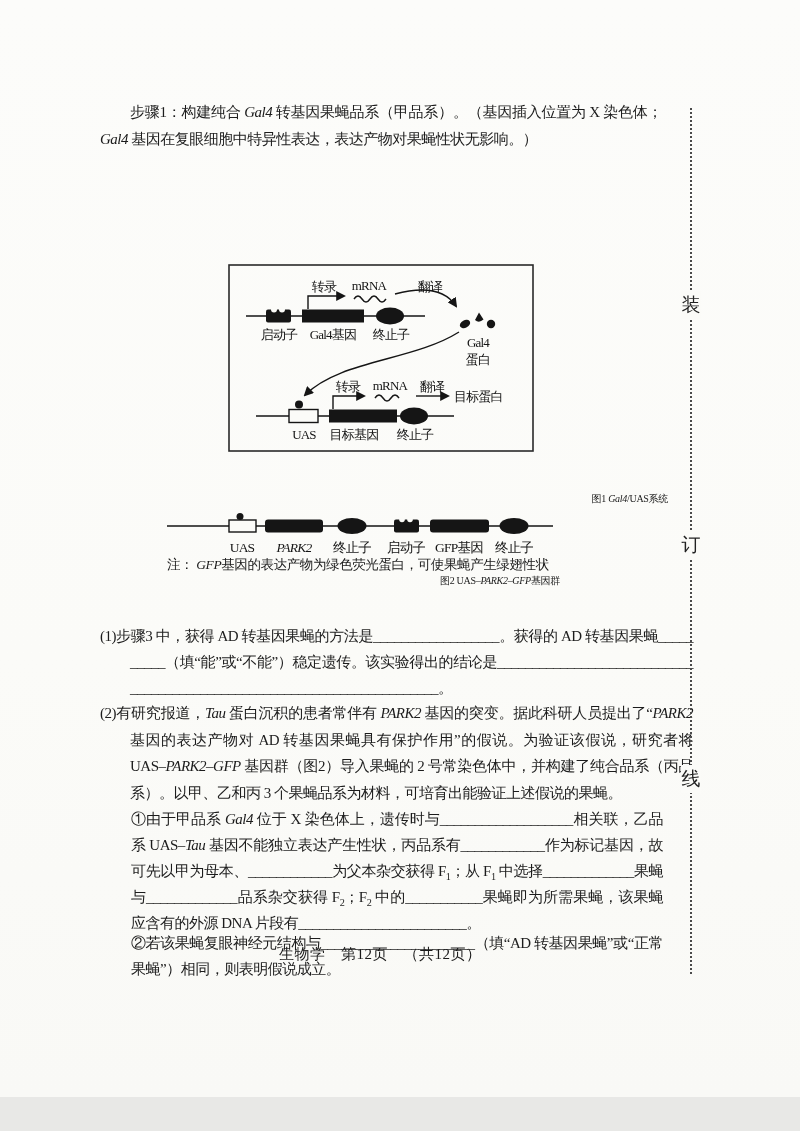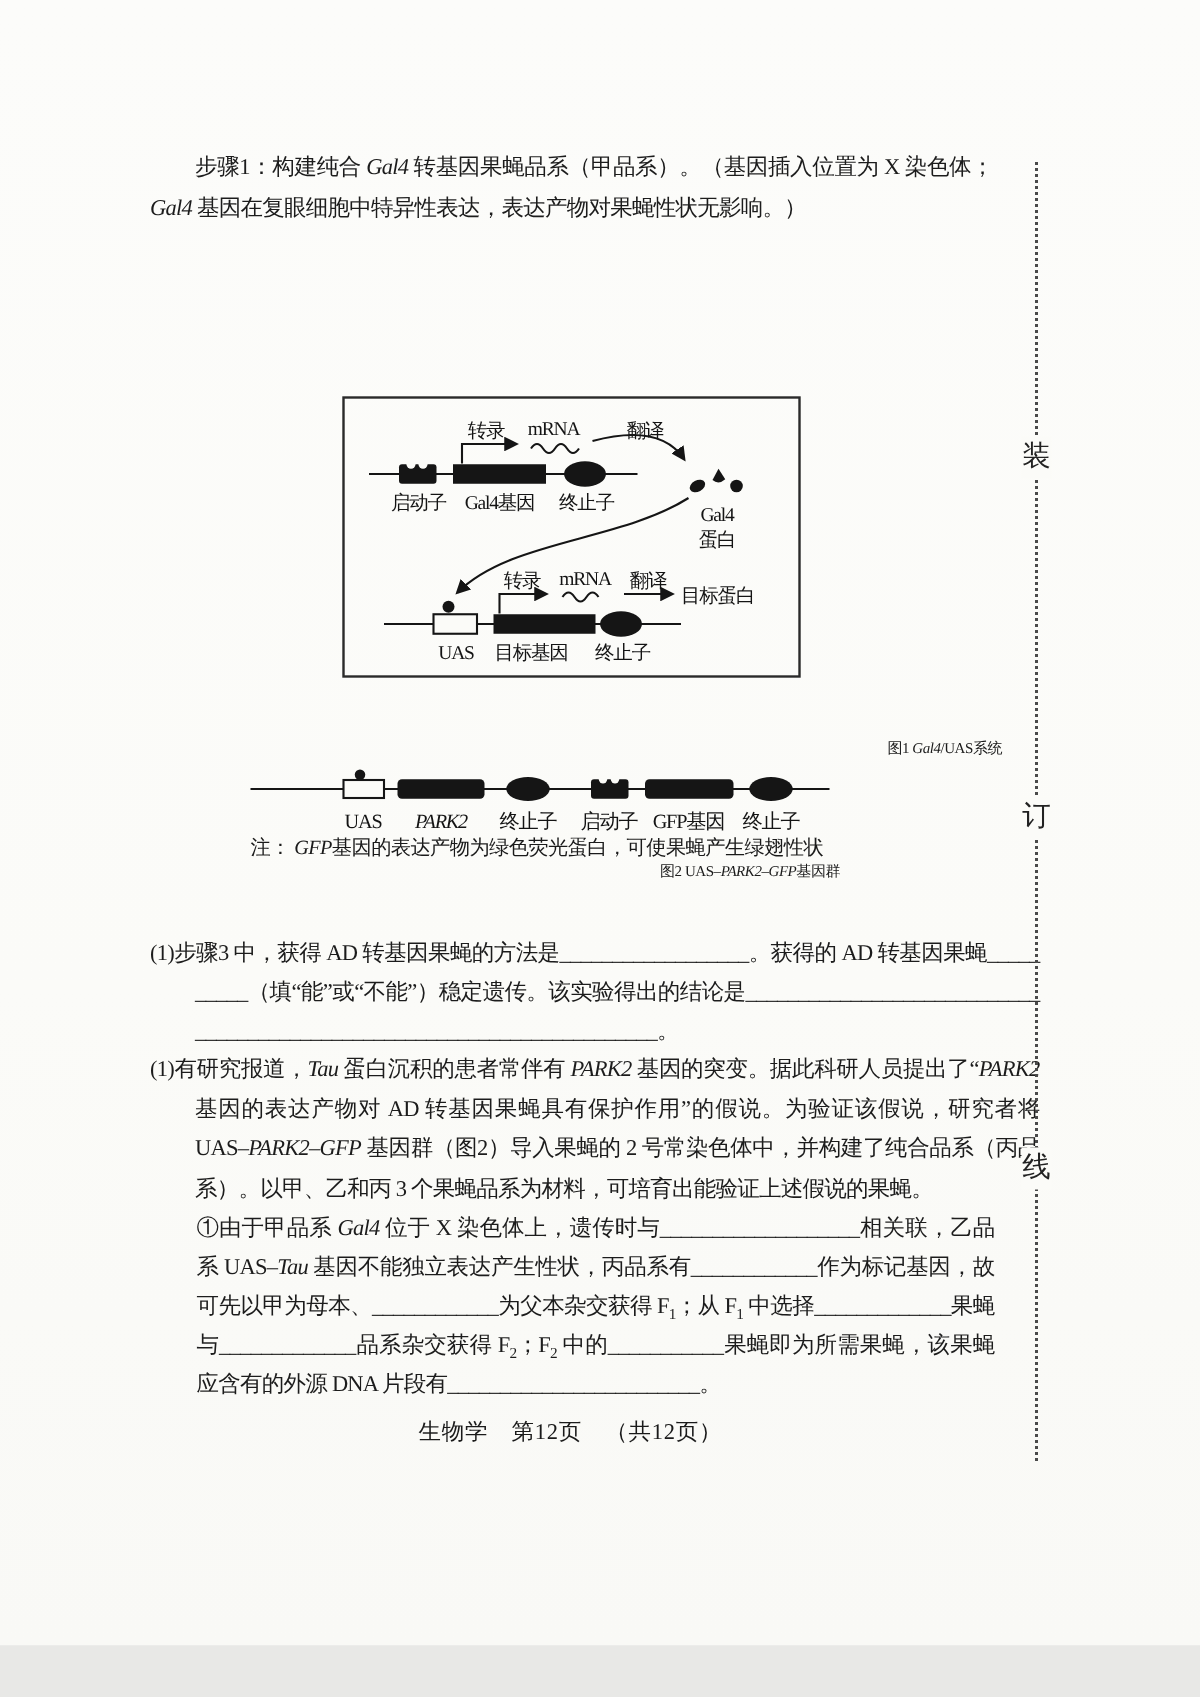--- a/index.html
+++ b/index.html
@@ -116,24 +116,25 @@
     <text class="lbl2" x="304" y="41" text-anchor="middle">GFP基因</text>
     <text class="lbl2" x="359" y="41" text-anchor="middle">终止子</text>
   </svg>
 
   <div class="abs note-text" style="left:167px; top:554px; width:480px;"><span>注： </span><i>GFP</i><span>基因的表达产物为绿色荧光蛋白，可使果蝇产生绿翅性状</span></div>
   <div class="abs cap" style="left:155px; top:574px; width:405px;"><span>图2 UAS–</span><i>PARK2</i><span>–</span><i>GFP</i><span>基因群</span></div>
 
 
   <div class="abs body-text hang" style="left:100px; top:623px; width:563px;"><span>(1)步骤3 中，获得 AD 转基因果蝇的方法是</span><span class="bl">__________________</span><span>。获得的 AD 转基因果蝇</span><span class="bl">__________</span><span>（填“能”或“不能”）稳定遗传。该实验得出的结论是</span><span class="bl">________________________________________________________________________</span><span>。</span></div>
 
-  <div class="abs body-text hang" style="left:100px; top:700px; width:563px; line-height:26.5px;"><span>(1)有研究报道，</span><i>Tau</i><span> 蛋白沉积的患者常伴有 </span><i>PARK2</i><span> 基因的突变。据此科研人员提出了“</span><i>PARK2</i><span> 基因的表达产物对 AD 转基因果蝇具有保护作用”的假说。为验证该假说，研究者将 UAS–</span><i>PARK2</i><span>–</span><i>GFP</i><span> 基因群（图2）导入果蝇的 2 号常染色体中，并构建了纯合品系（丙品系）。以甲、乙和丙 3 个果蝇品系为材料，可培育出能验证上述假说的果蝇。</span></div>
+  <div class="abs body-text hang" style="left:100px; top:700px; width:563px; line-height:26.5px;"><span>(2)有研究报道，</span><i>Tau</i><span> 蛋白沉积的患者常伴有 </span><i>PARK2</i><span> 基因的突变。据此科研人员提出了“</span><i>PARK2</i><span> 基因的表达产物对 AD 转基因果蝇具有保护作用”的假说。为验证该假说，研究者将 UAS–</span><i>PARK2</i><span>–</span><i>GFP</i><span> 基因群（图2）导入果蝇的 2 号常染色体中，并构建了纯合品系（丙品系）。以甲、乙和丙 3 个果蝇品系为材料，可培育出能验证上述假说的果蝇。</span></div>
 
   <div class="abs body-text" style="left:131px; top:806px; width:532px;"><span>①由于甲品系 </span><i>Gal4</i><span> 位于 X 染色体上，遗传时与</span><span class="bl">___________________</span><span>相关联，乙品系 UAS–</span><i>Tau</i><span> 基因不能独立表达产生性状，丙品系有</span><span class="bl">____________</span><span>作为标记基因，故可先以甲为母本、</span><span class="bl">____________</span><span>为父本杂交获得 F</span><sub>1</sub><span>；从 F</span><sub>1</sub><span> 中选择</span><span class="bl">_____________</span><span>果蝇与</span><span class="bl">_____________</span><span>品系杂交获得 F</span><sub>2</sub><span>；F</span><sub>2</sub><span> 中的</span><span class="bl">___________</span><span>果蝇即为所需果蝇，该果蝇应含有的外源 DNA 片段有</span><span class="bl">________________________</span><span>。</span></div>
 
+  <div class="abs body-text" style="left:131px; top:930px; width:532px;"><span>②若该果蝇复眼神经元结构与</span><span class="bl">______________________</span><span>（填“AD 转基因果蝇”或“正常果蝇”）相同，则表明假说成立。</span></div>
 
   <div class="abs footer-text" style="left:279px; top:945px;">生物学　第12页　（共12页）</div>
 
   <div class="abs dotline" style="left:690px; top:108px; height:866px;"></div>
   <div class="abs bind-char" style="left:681px; top:291px;">装</div>
   <div class="abs bind-char" style="left:681px; top:531px;">订</div>
   <div class="abs bind-char" style="left:681px; top:765px;">线</div>
 
 </div>
 

